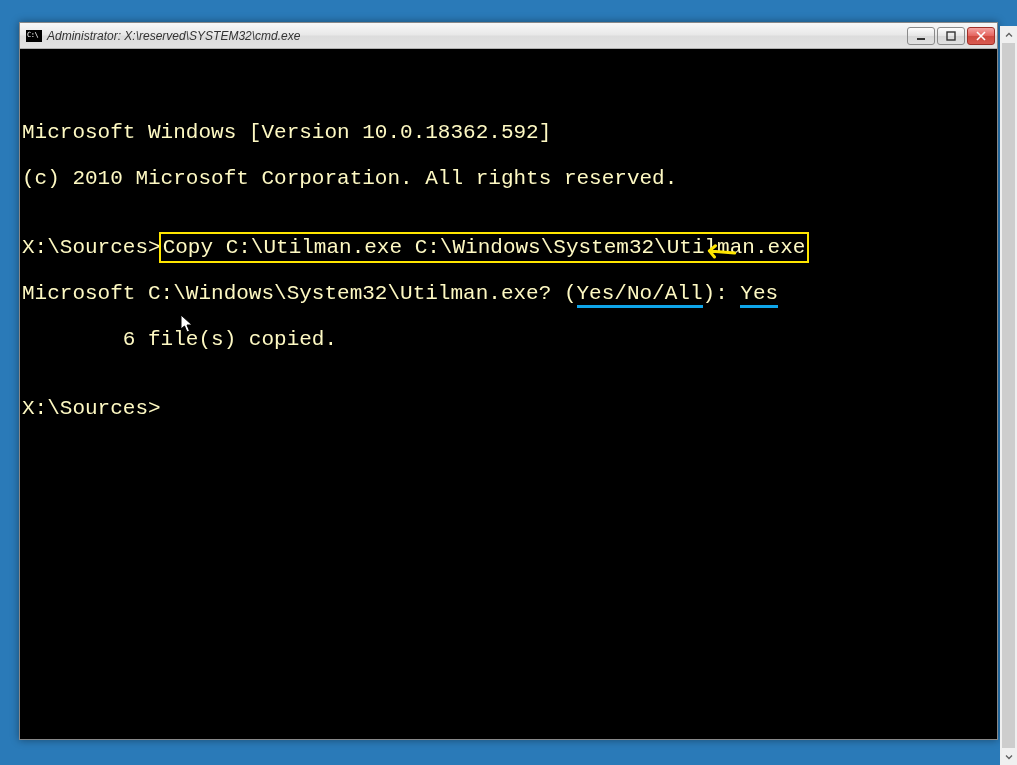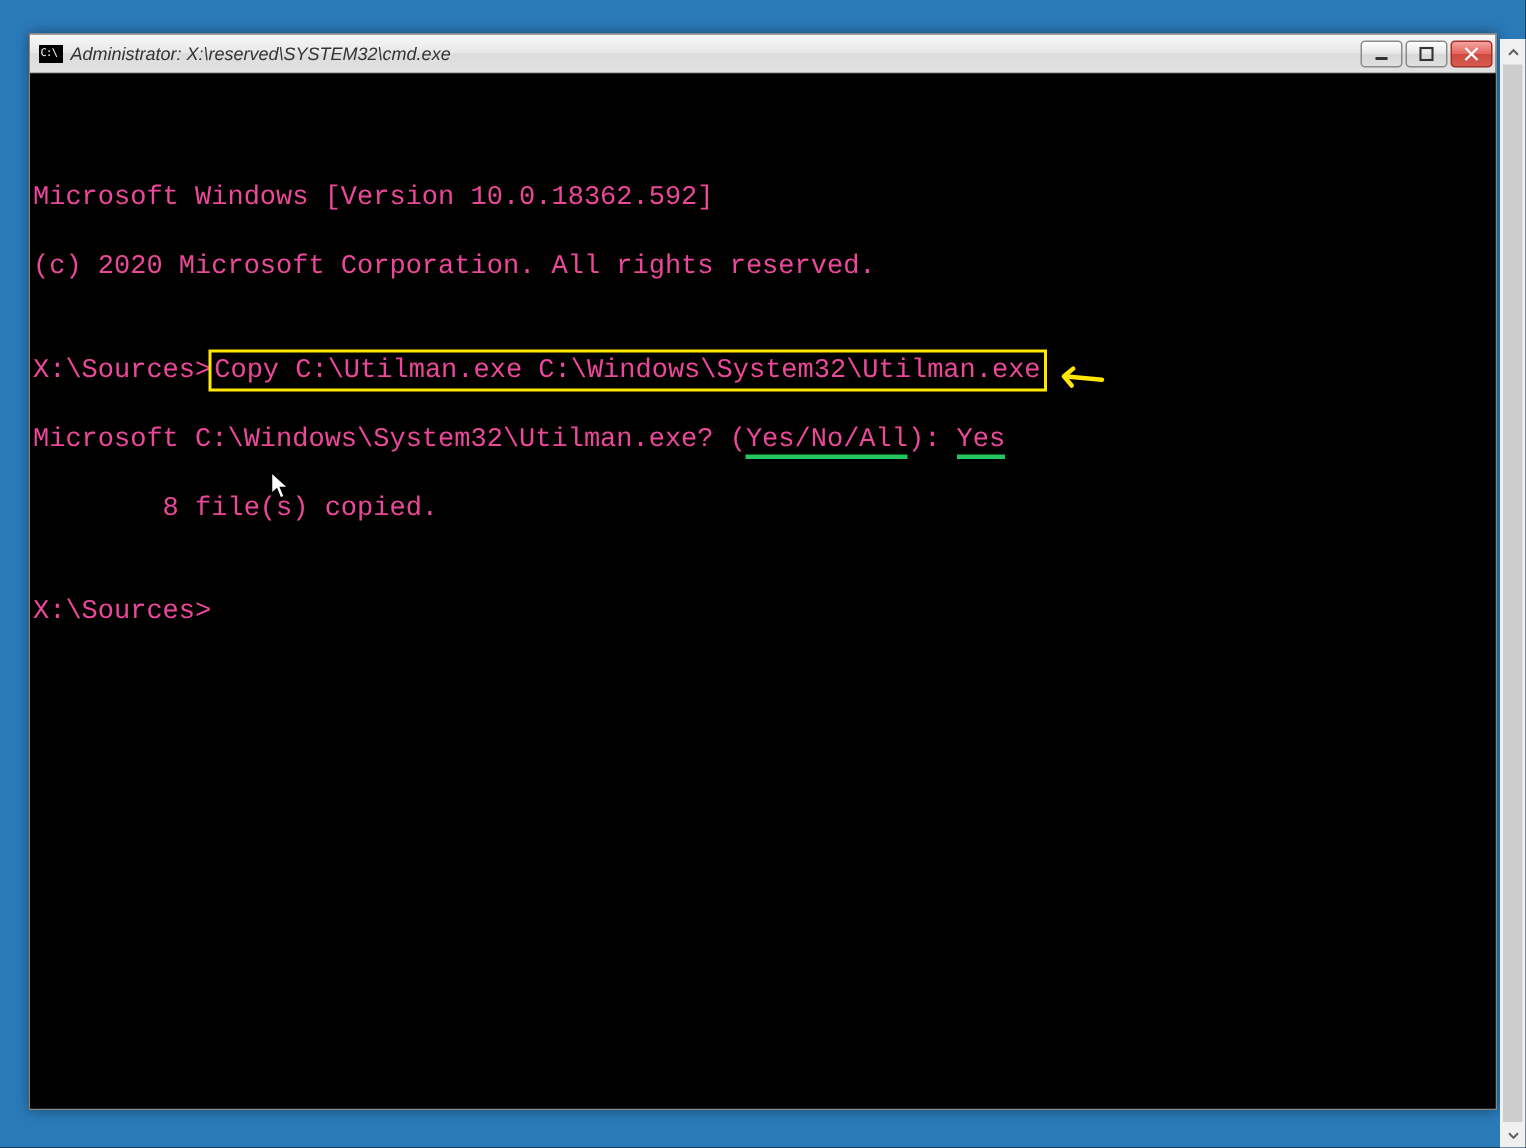--- a/index.html
+++ b/index.html
@@ -69,23 +69,23 @@
     }
     .win-btn.close {
       background: linear-gradient(to bottom, #f5a3a0, #e56560 48%, #cf4a3f 52%, #d85a50);
       border-color: #a03028;
       color: #fff;
     }
     .win-btn svg { display:block; }
     .terminal {
       flex: 1;
       background: #000;
-      color: #ec4899;
+      color: #fef9c3;
       font-family: Consolas, 'Courier New', monospace;
-      font-size: 18px;
+      font-size: 21px;
       line-height: 23px;
       padding: 3px 2px 2px 2px;
       position: relative;
       white-space: pre;
       overflow: hidden;
     }
     .terminal-inner {
       position: relative;
       width: calc(100% - 17px);
       height: 100%;
@@ -112,21 +112,21 @@
     .sb-track { flex:1; background:#f0f0f0; position:relative; }
     .sb-thumb {
       position:absolute;
       top:0; left:2px; right:2px;
       height: 100%;
       background:#cdcdcd;
       border-radius:0;
     }
     .t-line { display:block; }
     .hl-box { border: 2px solid #ffe600; padding: 2px 2px; margin-left:-2px;}
-    .ul-yellow { border-bottom: 3px solid #22c55e; padding-bottom:0px;margin-top:35px;}
+    .ul-yellow { border-bottom: 3px solid #0ea5e9; padding-bottom:0px;margin-top:35px;}
     .annotate-arrow {
       position:absolute;
       font-size: 28px;
       color:#ffe600;
       transform: rotate(-40deg);
       pointer-events:none;
       font-weight: bold;
       line-height:1;
     }
     .cursor-arrow {
@@ -158,25 +158,25 @@
         <svg width="10" height="10" viewBox="0 0 10 10">
             <path d="M1 1 L9 9 M9 1 L1 9" stroke="#fff" stroke-width="1.6"></path>
           </svg>
       </div>
     </div>
   </div>
 
   <div class="terminal">
     <div class="terminal-inner">
 <span class="t-line">Microsoft Windows [Version 10.0.18362.592]</span>
-<span class="t-line">(c) 2020 Microsoft Corporation. All rights reserved.</span>
+<span class="t-line">(c) 2010 Microsoft Corporation. All rights reserved.</span>
 <span class="t-line"></span>
 <span class="t-line"><span>X:\Sources&gt;</span><span class="hl-box">Copy C:\Utilman.exe C:\Windows\System32\Utilman.exe</span></span>
 <span class="t-line"><span>Microsoft C:\Windows\System32\Utilman.exe? (</span><span class="ul-yellow">Yes/No/All</span><span>): </span><span class="ul-yellow">Yes</span></span>
-<span class="t-line">        8 file(s) copied.</span>
+<span class="t-line">        6 file(s) copied.</span>
 <span class="t-line"></span>
 <span class="t-line">X:\Sources&gt;</span>
 
       <svg class="annotate-arrow" style="left:685px; top:139px;" width="30" height="30" viewBox="0 0 30 30">
         <path d="M24 24 L6 6 M6 6 L6 14 M6 6 L14 6" stroke="#ffe600" stroke-width="3" fill="none" stroke-linecap="round"></path>
       </svg>
 
       <svg class="cursor-arrow" style="left:158px; top:216px;" viewBox="0 0 14 20">
         <path d="M1 1 L1 15 L4.5 12 L7 18 L9.5 17 L7 11 L12 11 Z" fill="#fff" stroke="#000" stroke-width="1"></path>
       </svg>

